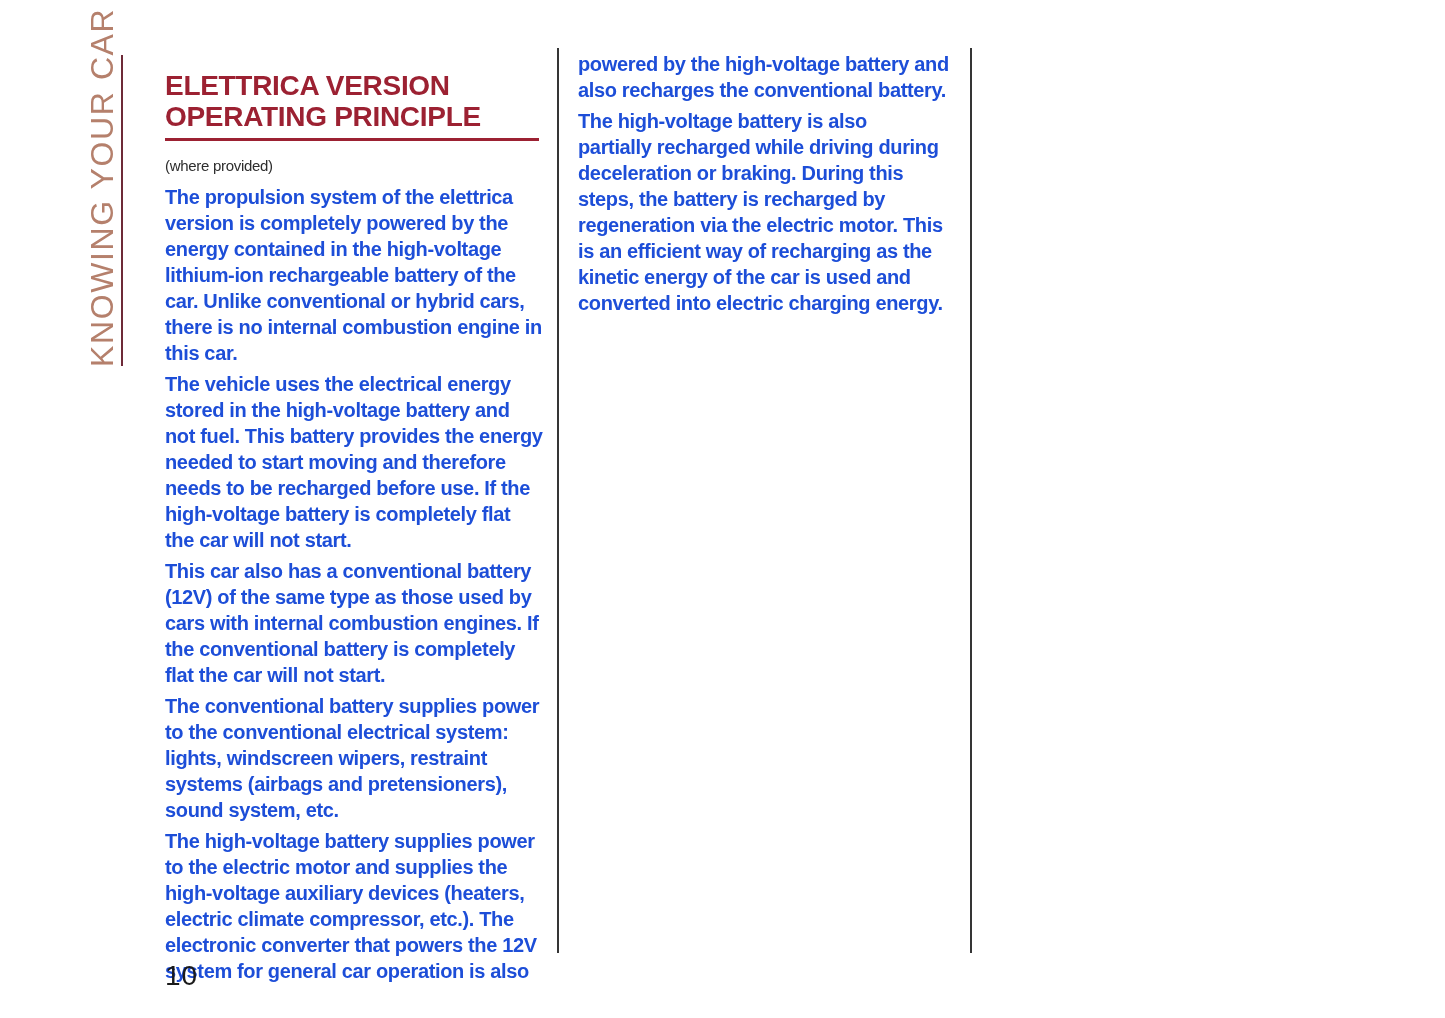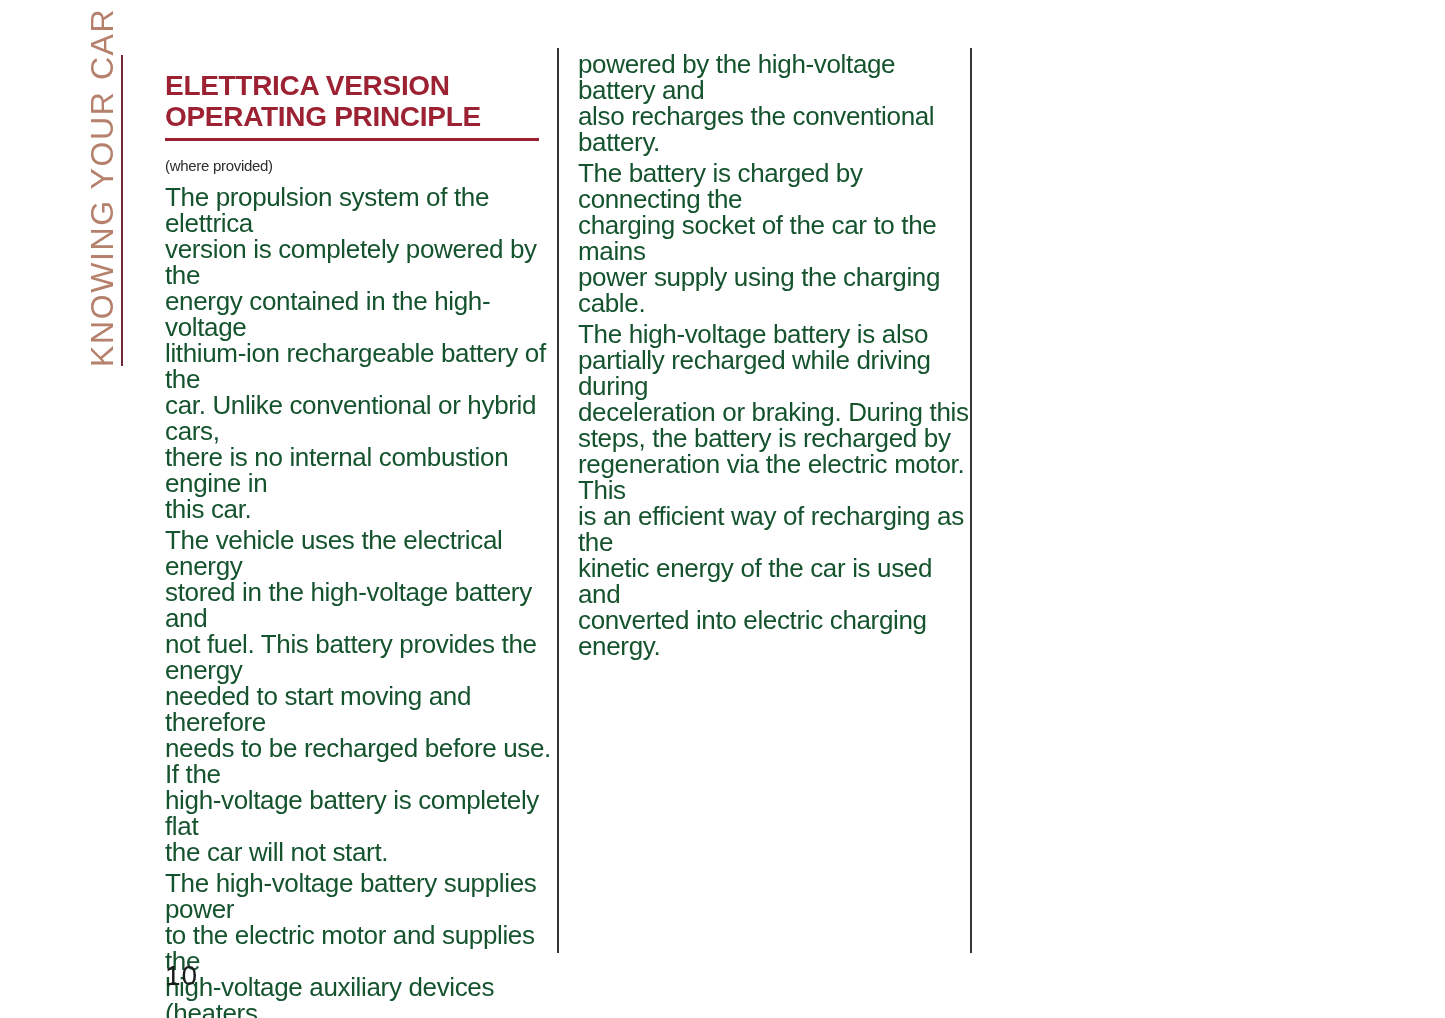--- a/index.html
+++ b/index.html
@@ -50,25 +50,26 @@
   }
   .subheading {
     margin-top: 12px;
     font-size: 15px;
     line-height: 26px;
     color: #2d2d2d;
     letter-spacing: -0.3px;
   }
   p.body {
     margin-top: 5px;
-    font-size: 26px;
+    font-size: 20px;
     line-height: 26px;
-    color: #14532d;
+    color: #1d4ed8;
     letter-spacing: -0.35px;
     white-space: pre-line;
+    font-weight: bold;
   }
   .col-right p.body:first-child { margin-top: 0; }
 
   .divider {
     position: absolute;
     top: 48px; height: 905px;
     width: 1.5px;
     background: #353535;
   }
   .divider-1 { left: 557px; }
@@ -104,36 +105,43 @@
 car. Unlike conventional or hybrid cars,
 there is no internal combustion engine in
 this car.</p>
     <p class="body">The vehicle uses the electrical energy
 stored in the high-voltage battery and
 not fuel. This battery provides the energy
 needed to start moving and therefore
 needs to be recharged before use. If the
 high-voltage battery is completely flat
 the car will not start.</p>
+    <p class="body">This car also has a conventional battery
+(12V) of the same type as those used by
+cars with internal combustion engines. If
+the conventional battery is completely
+flat the car will not start.</p>
+    <p class="body">The conventional battery supplies power
+to the conventional electrical system:
+lights, windscreen wipers, restraint
+systems (airbags and pretensioners),
+sound system, etc.</p>
     <p class="body">The high-voltage battery supplies power
 to the electric motor and supplies the
 high-voltage auxiliary devices (heaters,
 electric climate compressor, etc.). The
 electronic converter that powers the 12V
 system for general car operation is also</p>
   </div>
 
   <div class="divider divider-1"></div>
 
   <div class="col col-right">
     <p class="body">powered by the high-voltage battery and
 also recharges the conventional battery.</p>
-    <p class="body">The battery is charged by connecting the
-charging socket of the car to the mains
-power supply using the charging cable.</p>
     <p class="body">The high-voltage battery is also
 partially recharged while driving during
 deceleration or braking. During this
 steps, the battery is recharged by
 regeneration via the electric motor. This
 is an efficient way of recharging as the
 kinetic energy of the car is used and
 converted into electric charging energy.</p>
   </div>
 

